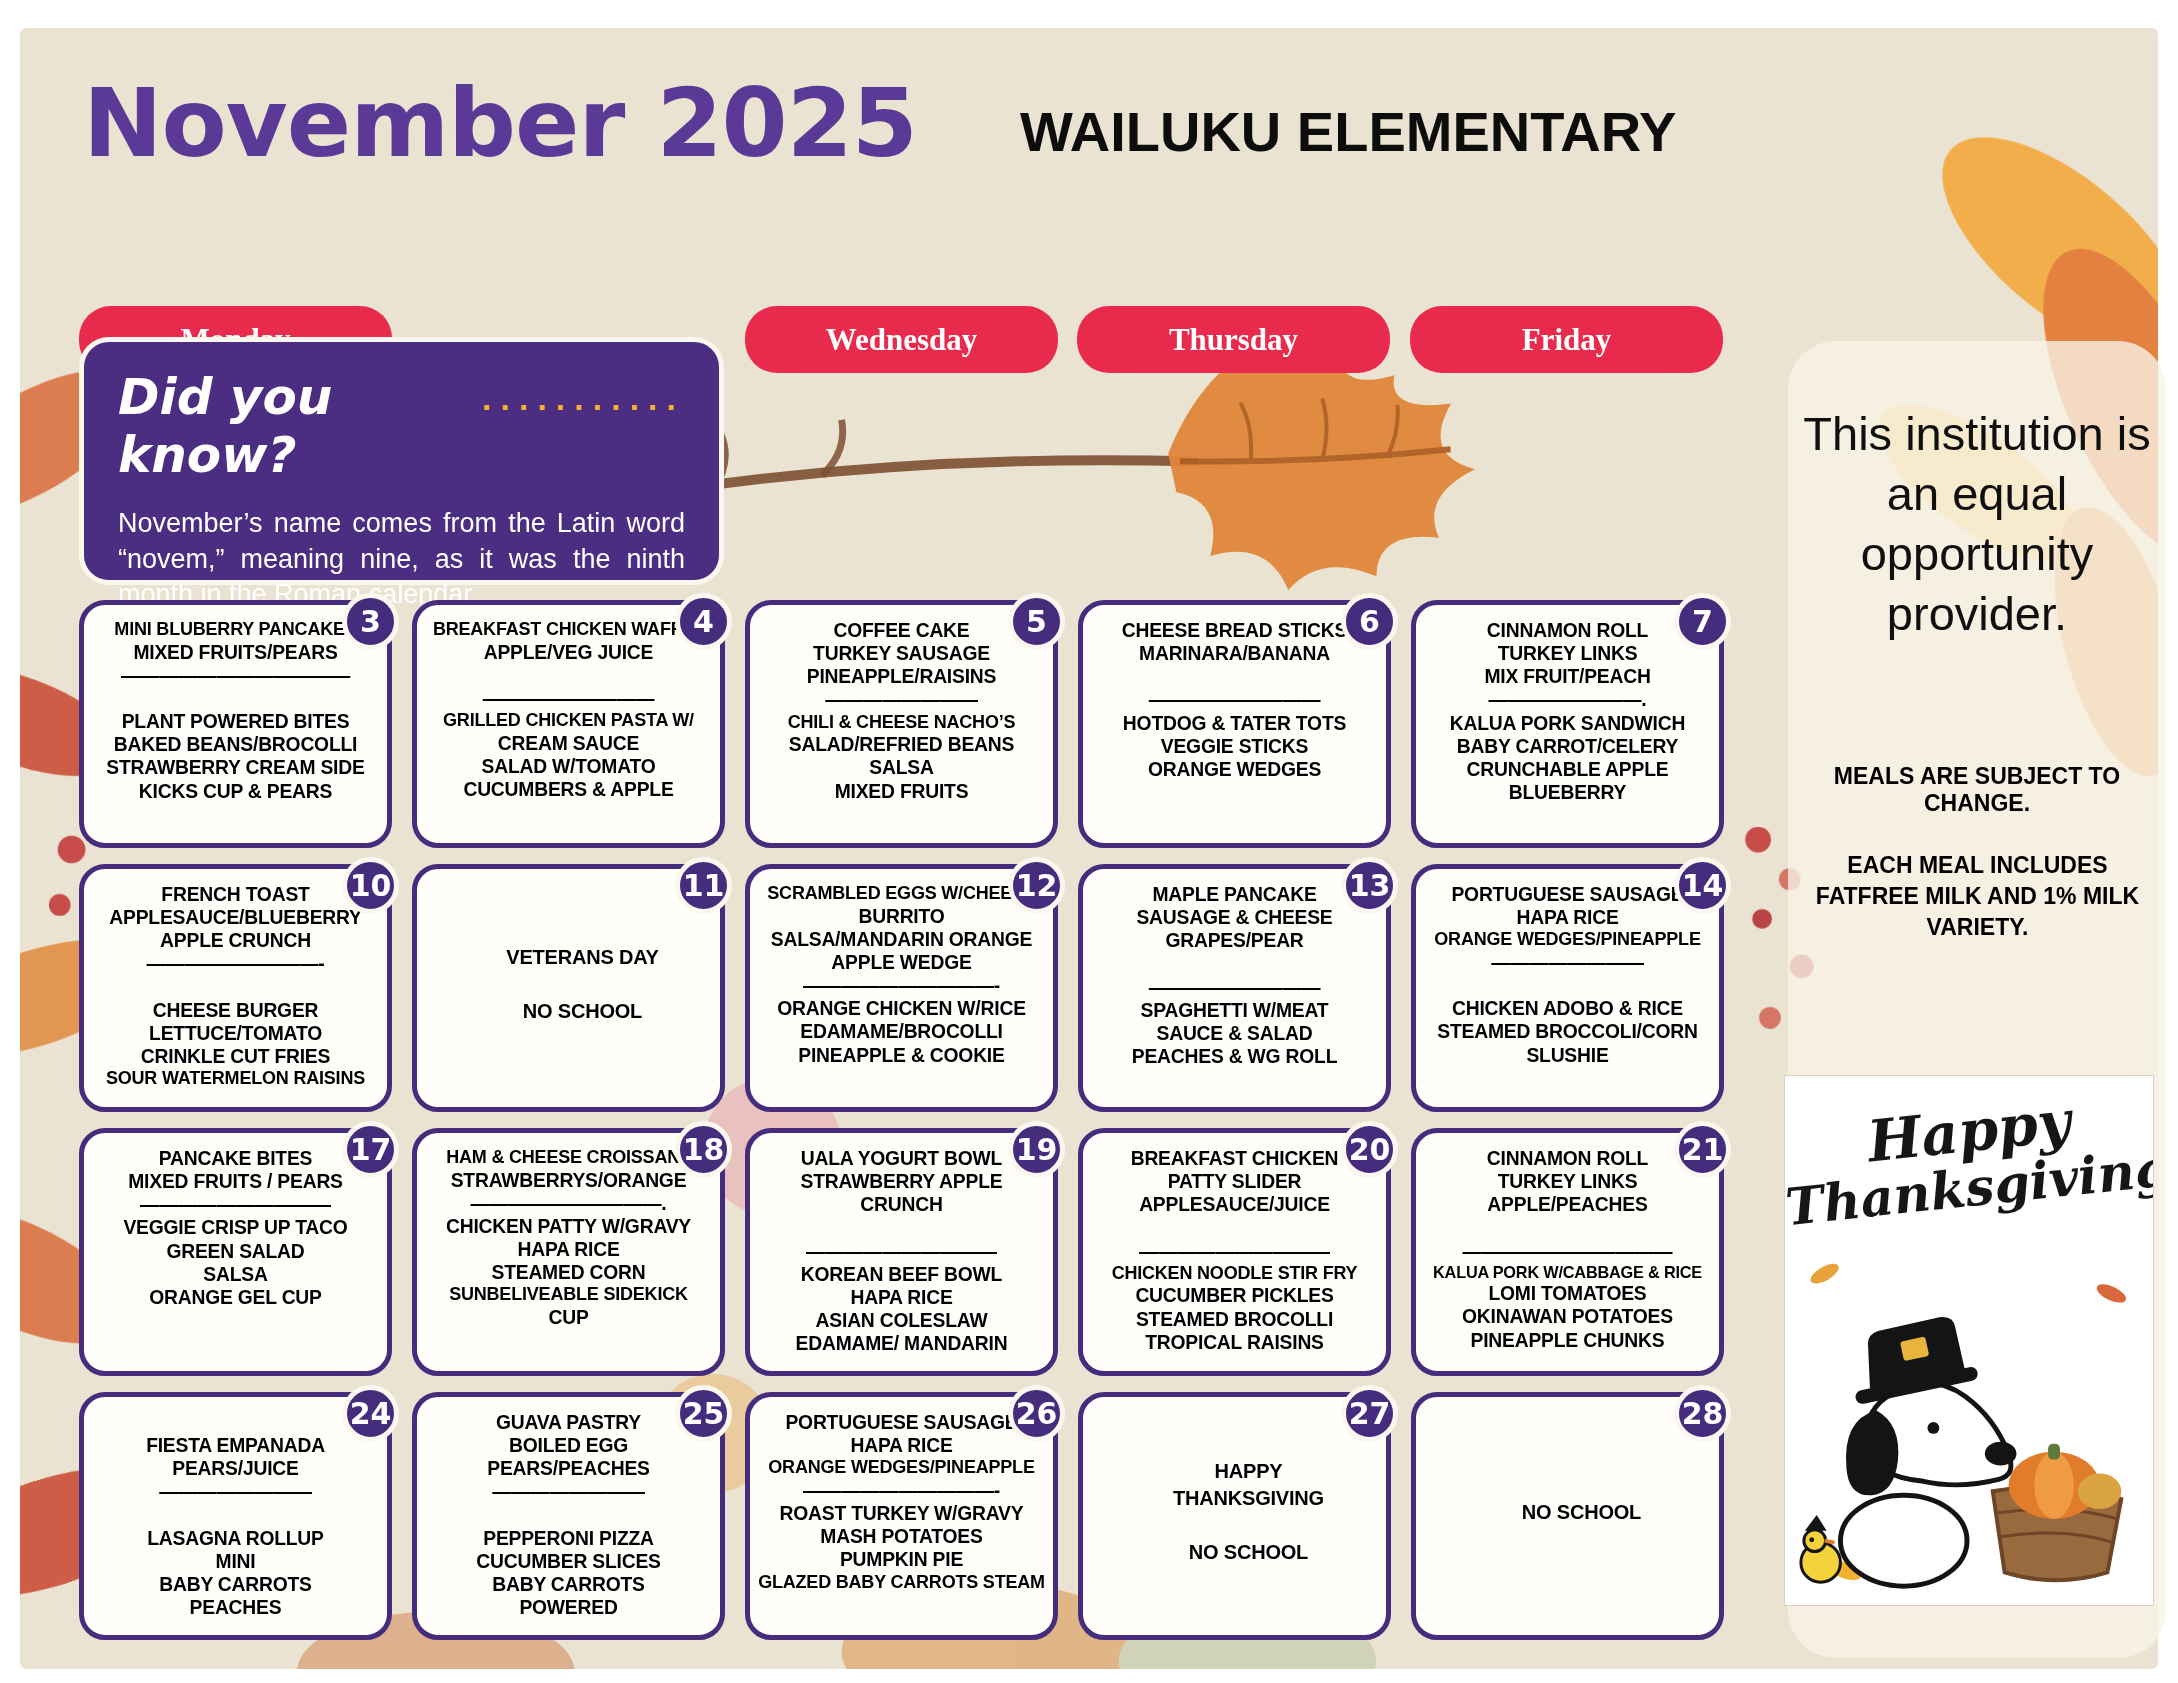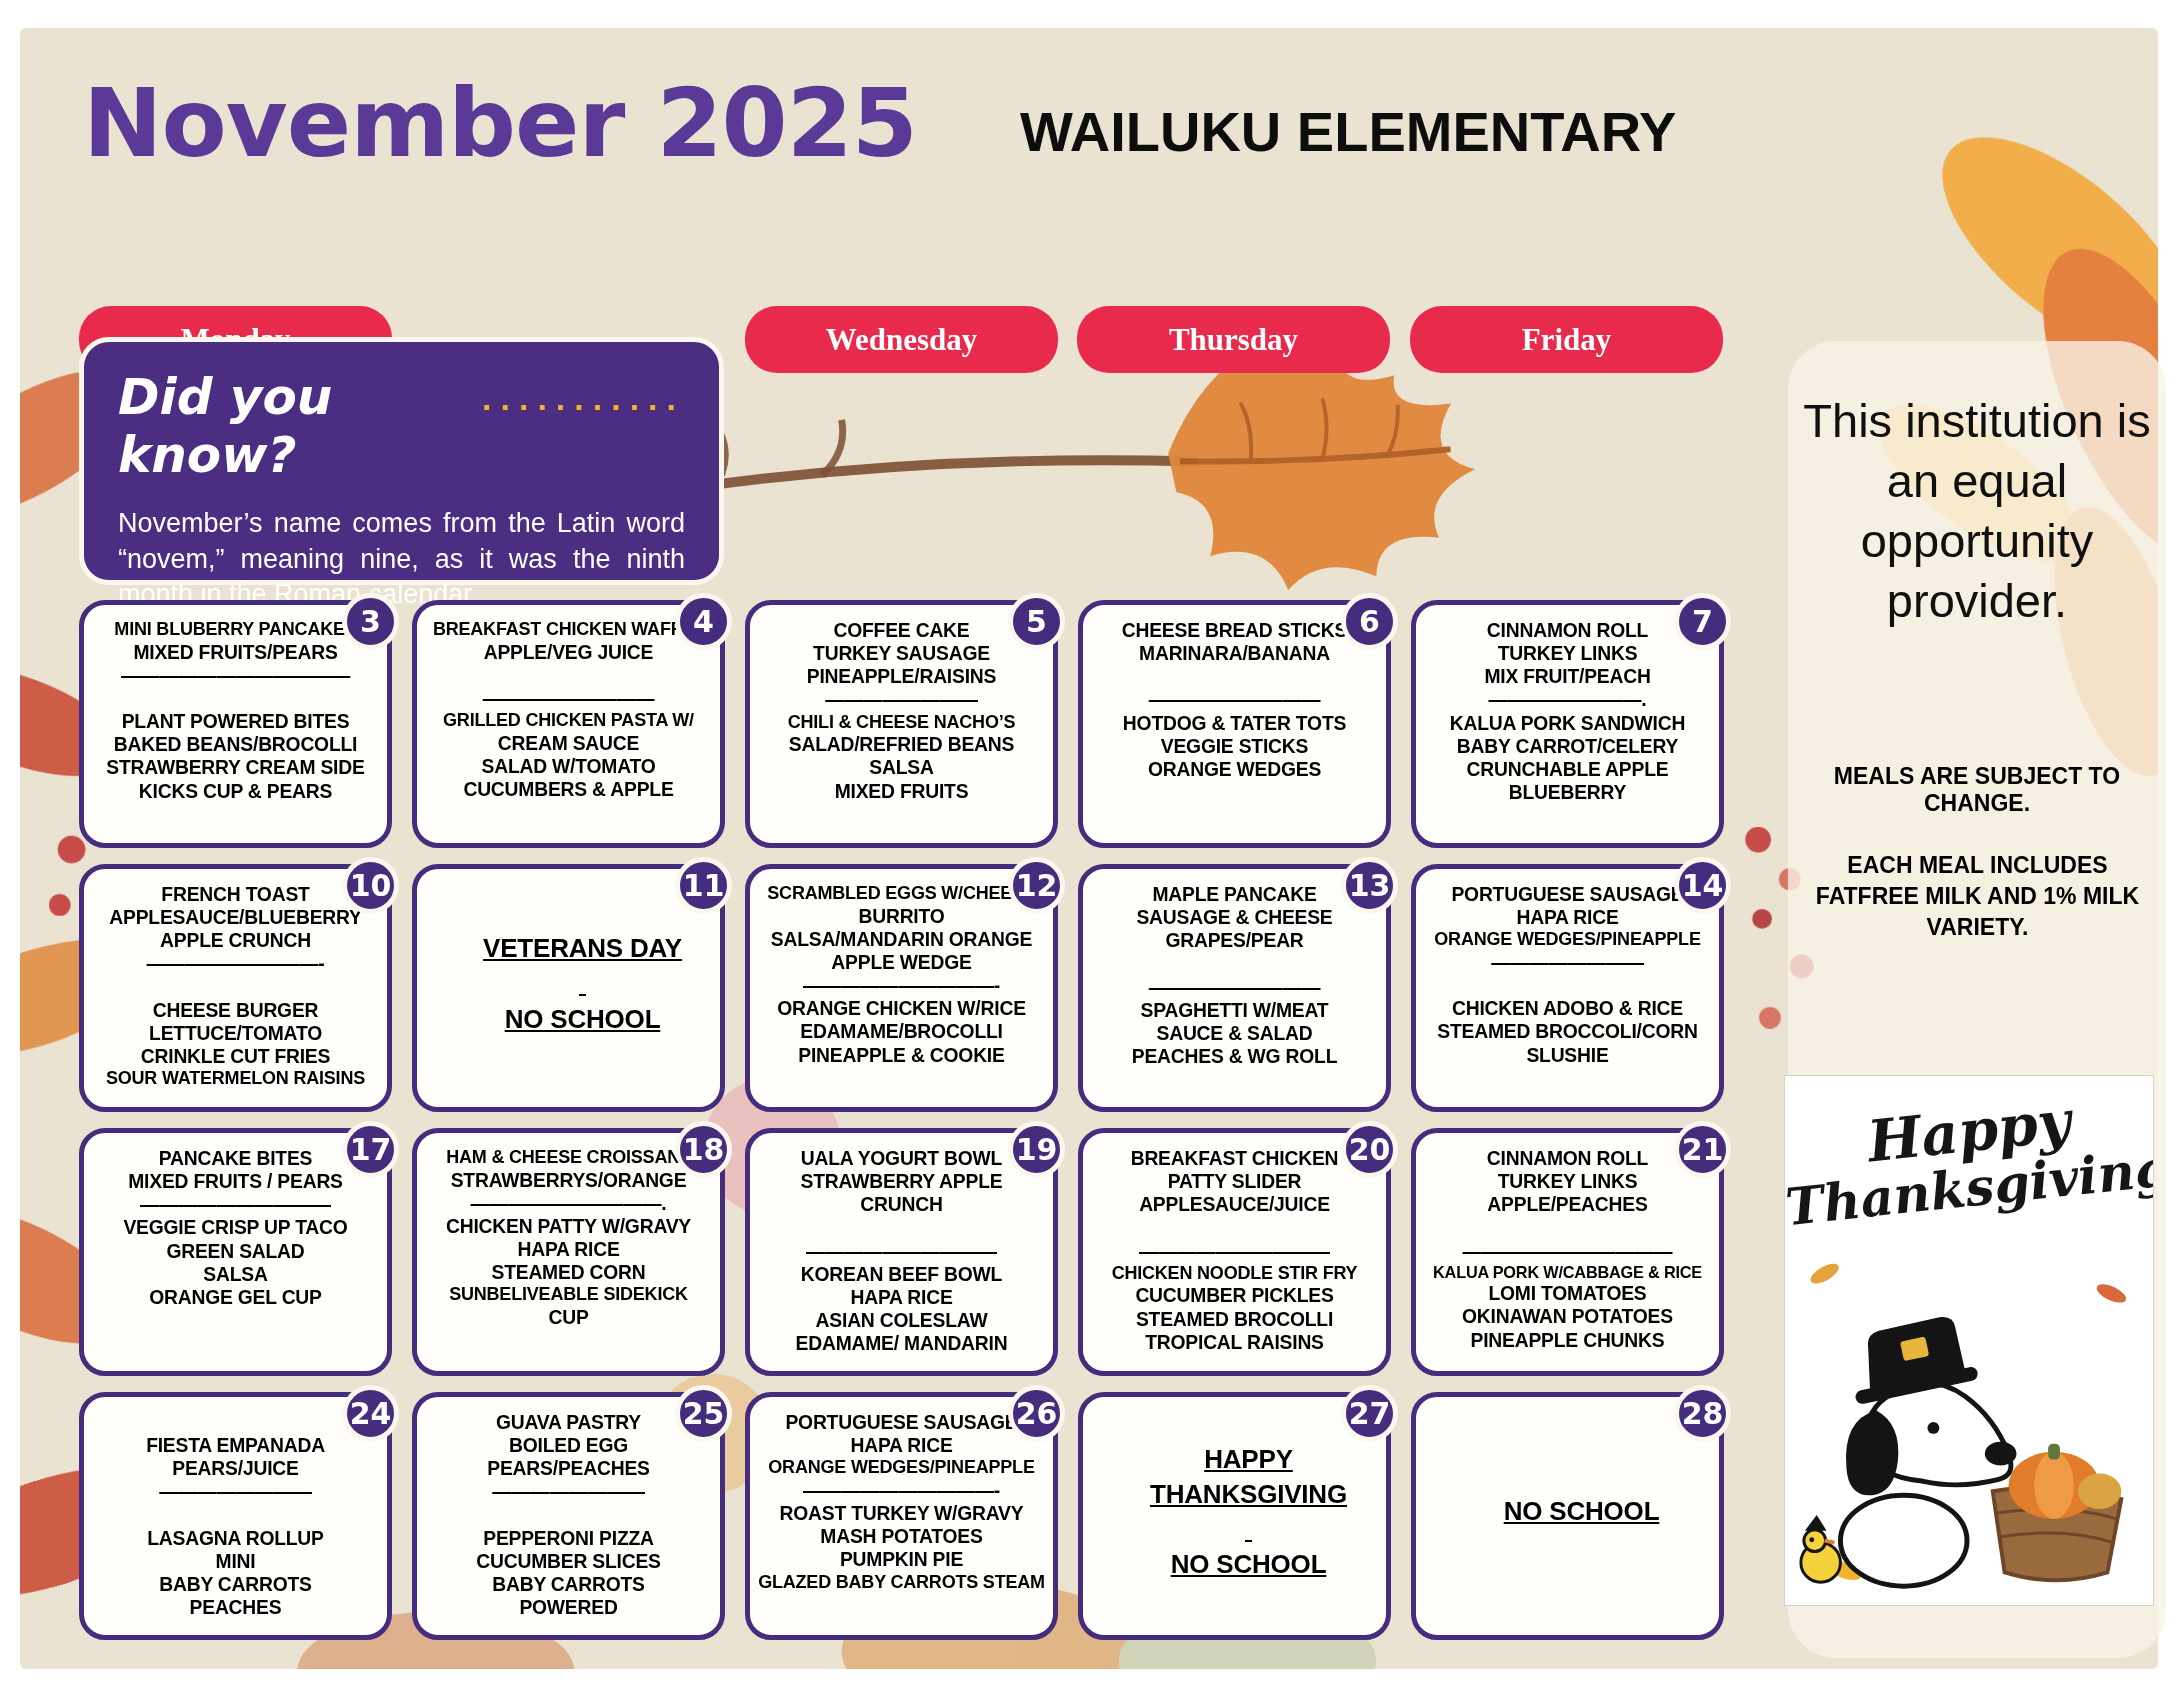--- a/index.html
+++ b/index.html
@@ -40,26 +40,26 @@
   .cell.center{justify-content:center;padding-top:0;padding-left:36px;}
   .badge{position:absolute;top:-12px;right:-12px;width:57px;height:57px;border-radius:50%;
          background:#452c7c;border:5px solid #faf7ee;box-sizing:border-box;
          display:flex;align-items:center;justify-content:center;
          color:#fff;font-size:30px;font-weight:800;z-index:4;font-family:"DejaVu Sans", sans-serif;}
   .line{font-size:19.3px;font-weight:700;color:#000;line-height:1.2;text-align:center;
         white-space:nowrap;letter-spacing:-0.2px;}
   .line.blank{min-height:0.6em;}
   .line.md{font-size:18px;}
   .line.sm{font-size:16.3px;}
-  .cell.center .line{font-size:26px;line-height:1.35;text-decoration:underline;}
+  .cell.center .line{font-size:20px;line-height:1.35;}
 
   
   .side-panel{position:absolute;left:1768px;top:313px;width:378px;height:1317px;
               background:rgba(248,243,231,0.78);border-radius:48px;z-index:1;}
-  .provider{position:absolute;left:1782px;top:363px;width:350px;z-index:2;text-align:center;
+  .provider{position:absolute;left:1782px;top:376px;width:350px;z-index:2;text-align:center;
             font-size:47px;line-height:1.28;color:#101010;font-weight:400;}
   .note1{position:absolute;left:1772px;top:735px;width:370px;z-index:2;text-align:center;
          font-size:23px;font-weight:800;color:#000;}
   .note2{position:absolute;left:1786px;top:822px;width:343px;z-index:2;text-align:center;
          font-size:23px;font-weight:800;color:#000;line-height:1.35;}
 
   
   .tg-box{position:absolute;left:1764px;top:1047px;width:368px;height:529px;background:#ffffff;
           border:1px solid #d8d2c4;z-index:3;overflow:hidden;}
   .tg-script{position:absolute;left:0;top:26px;width:100%;text-align:center;

